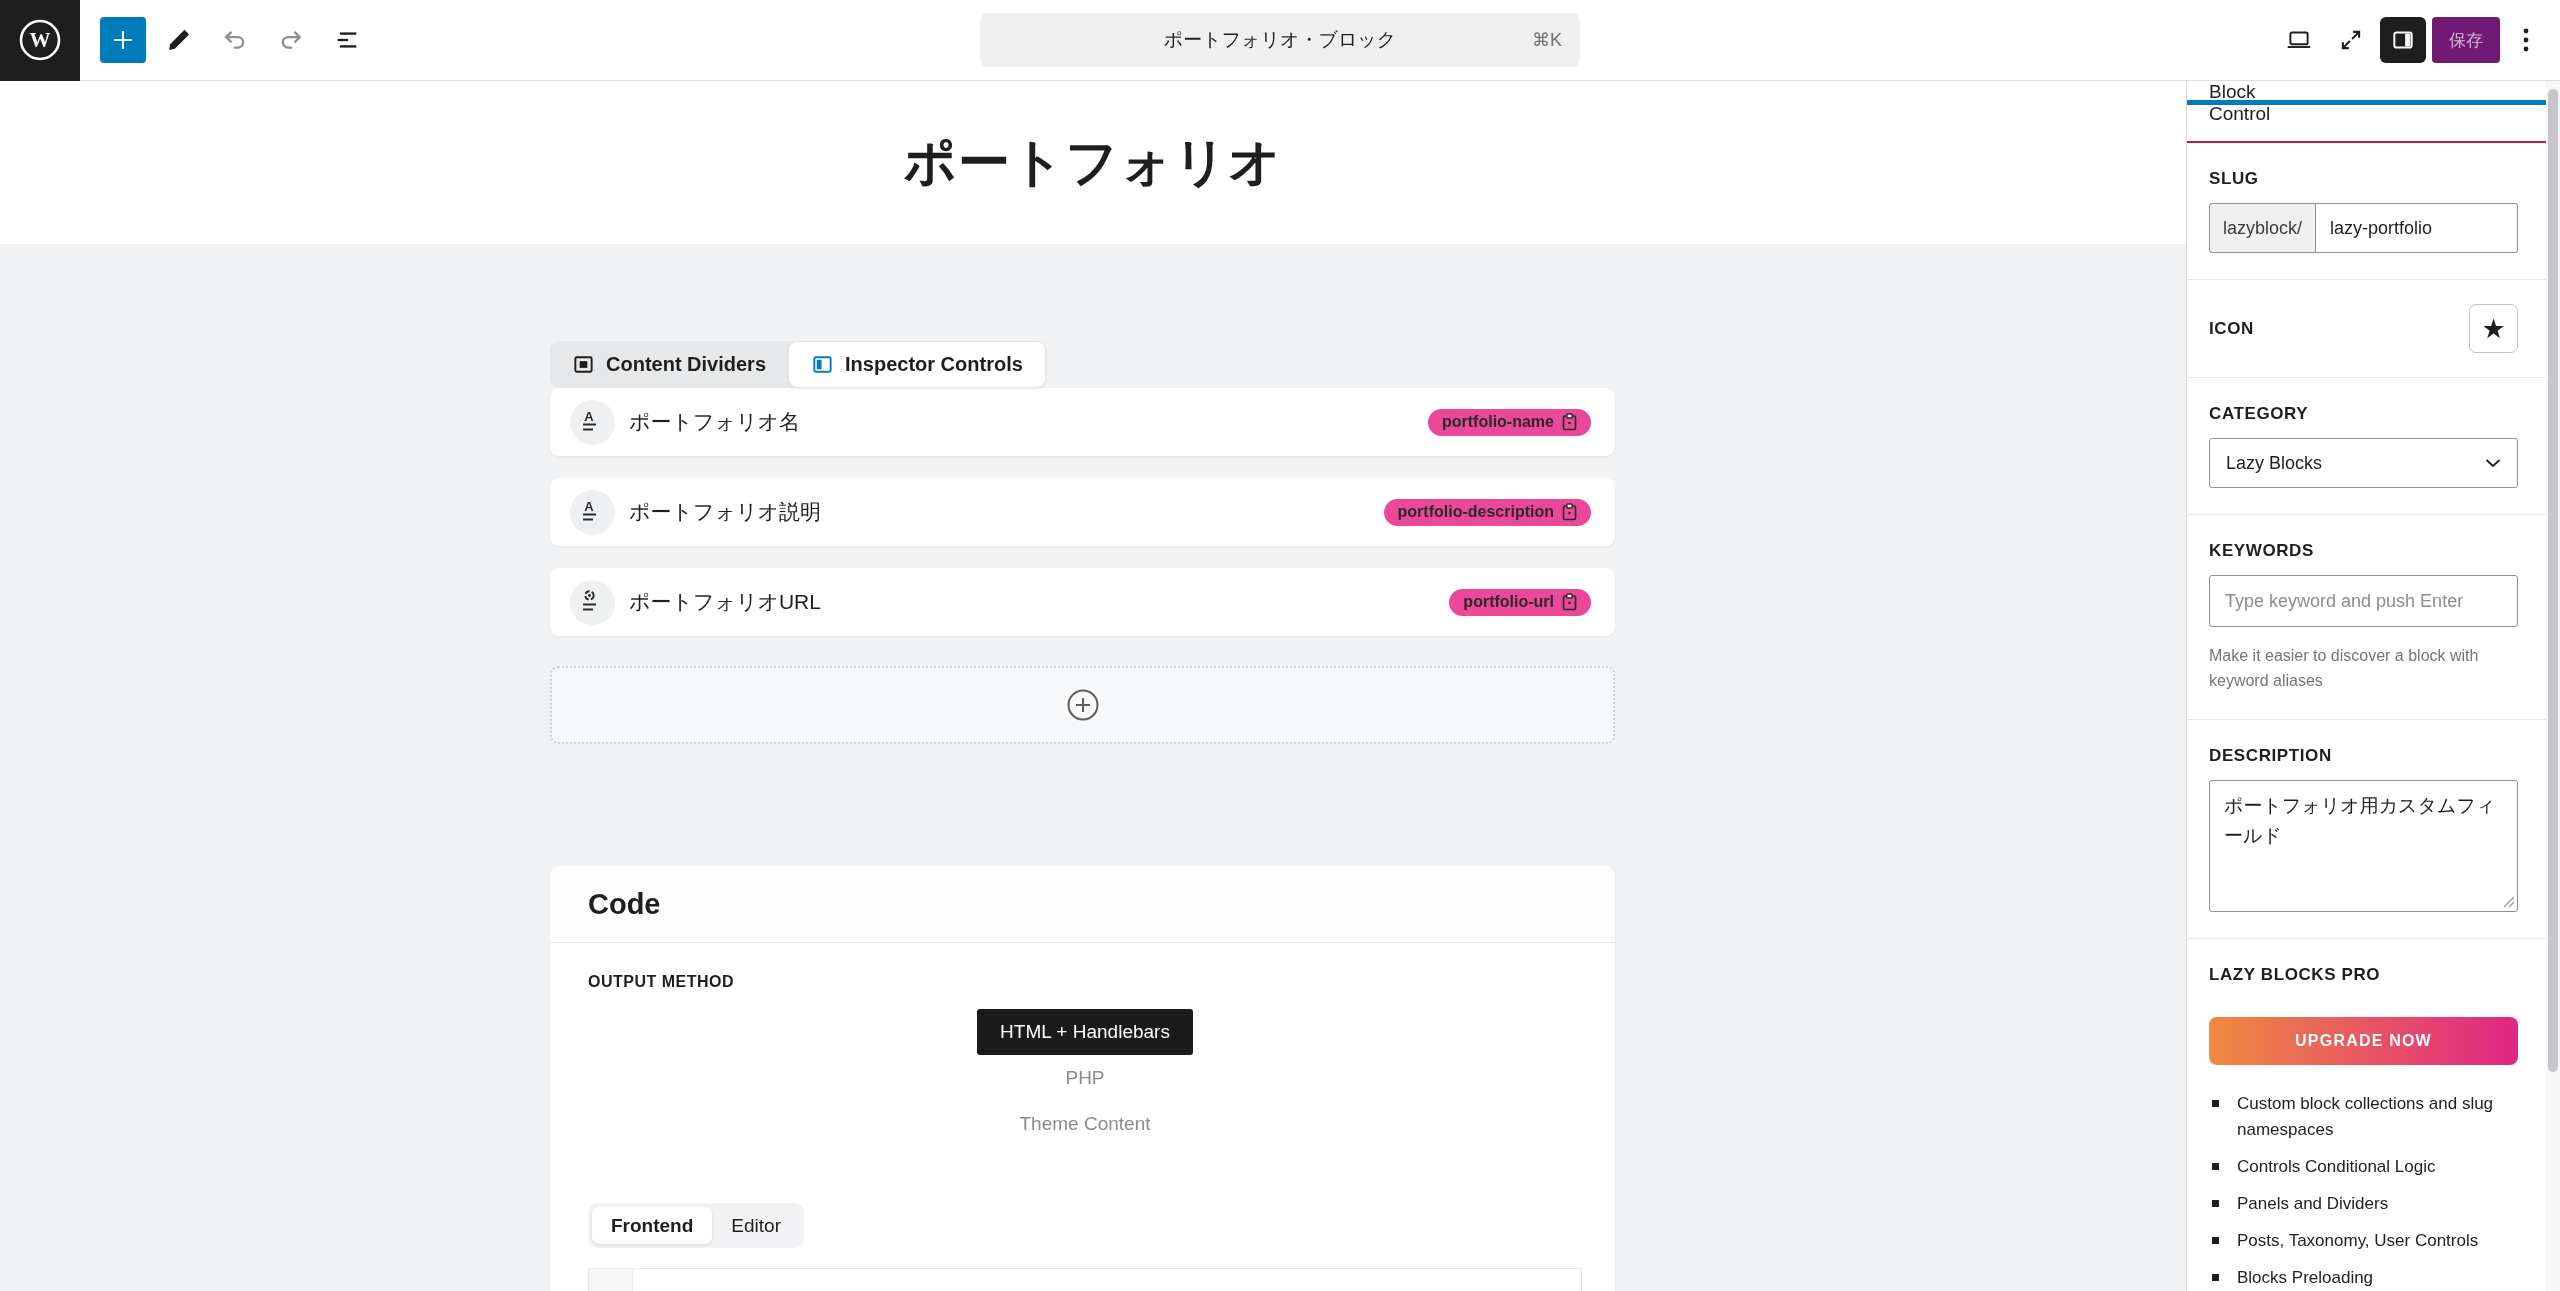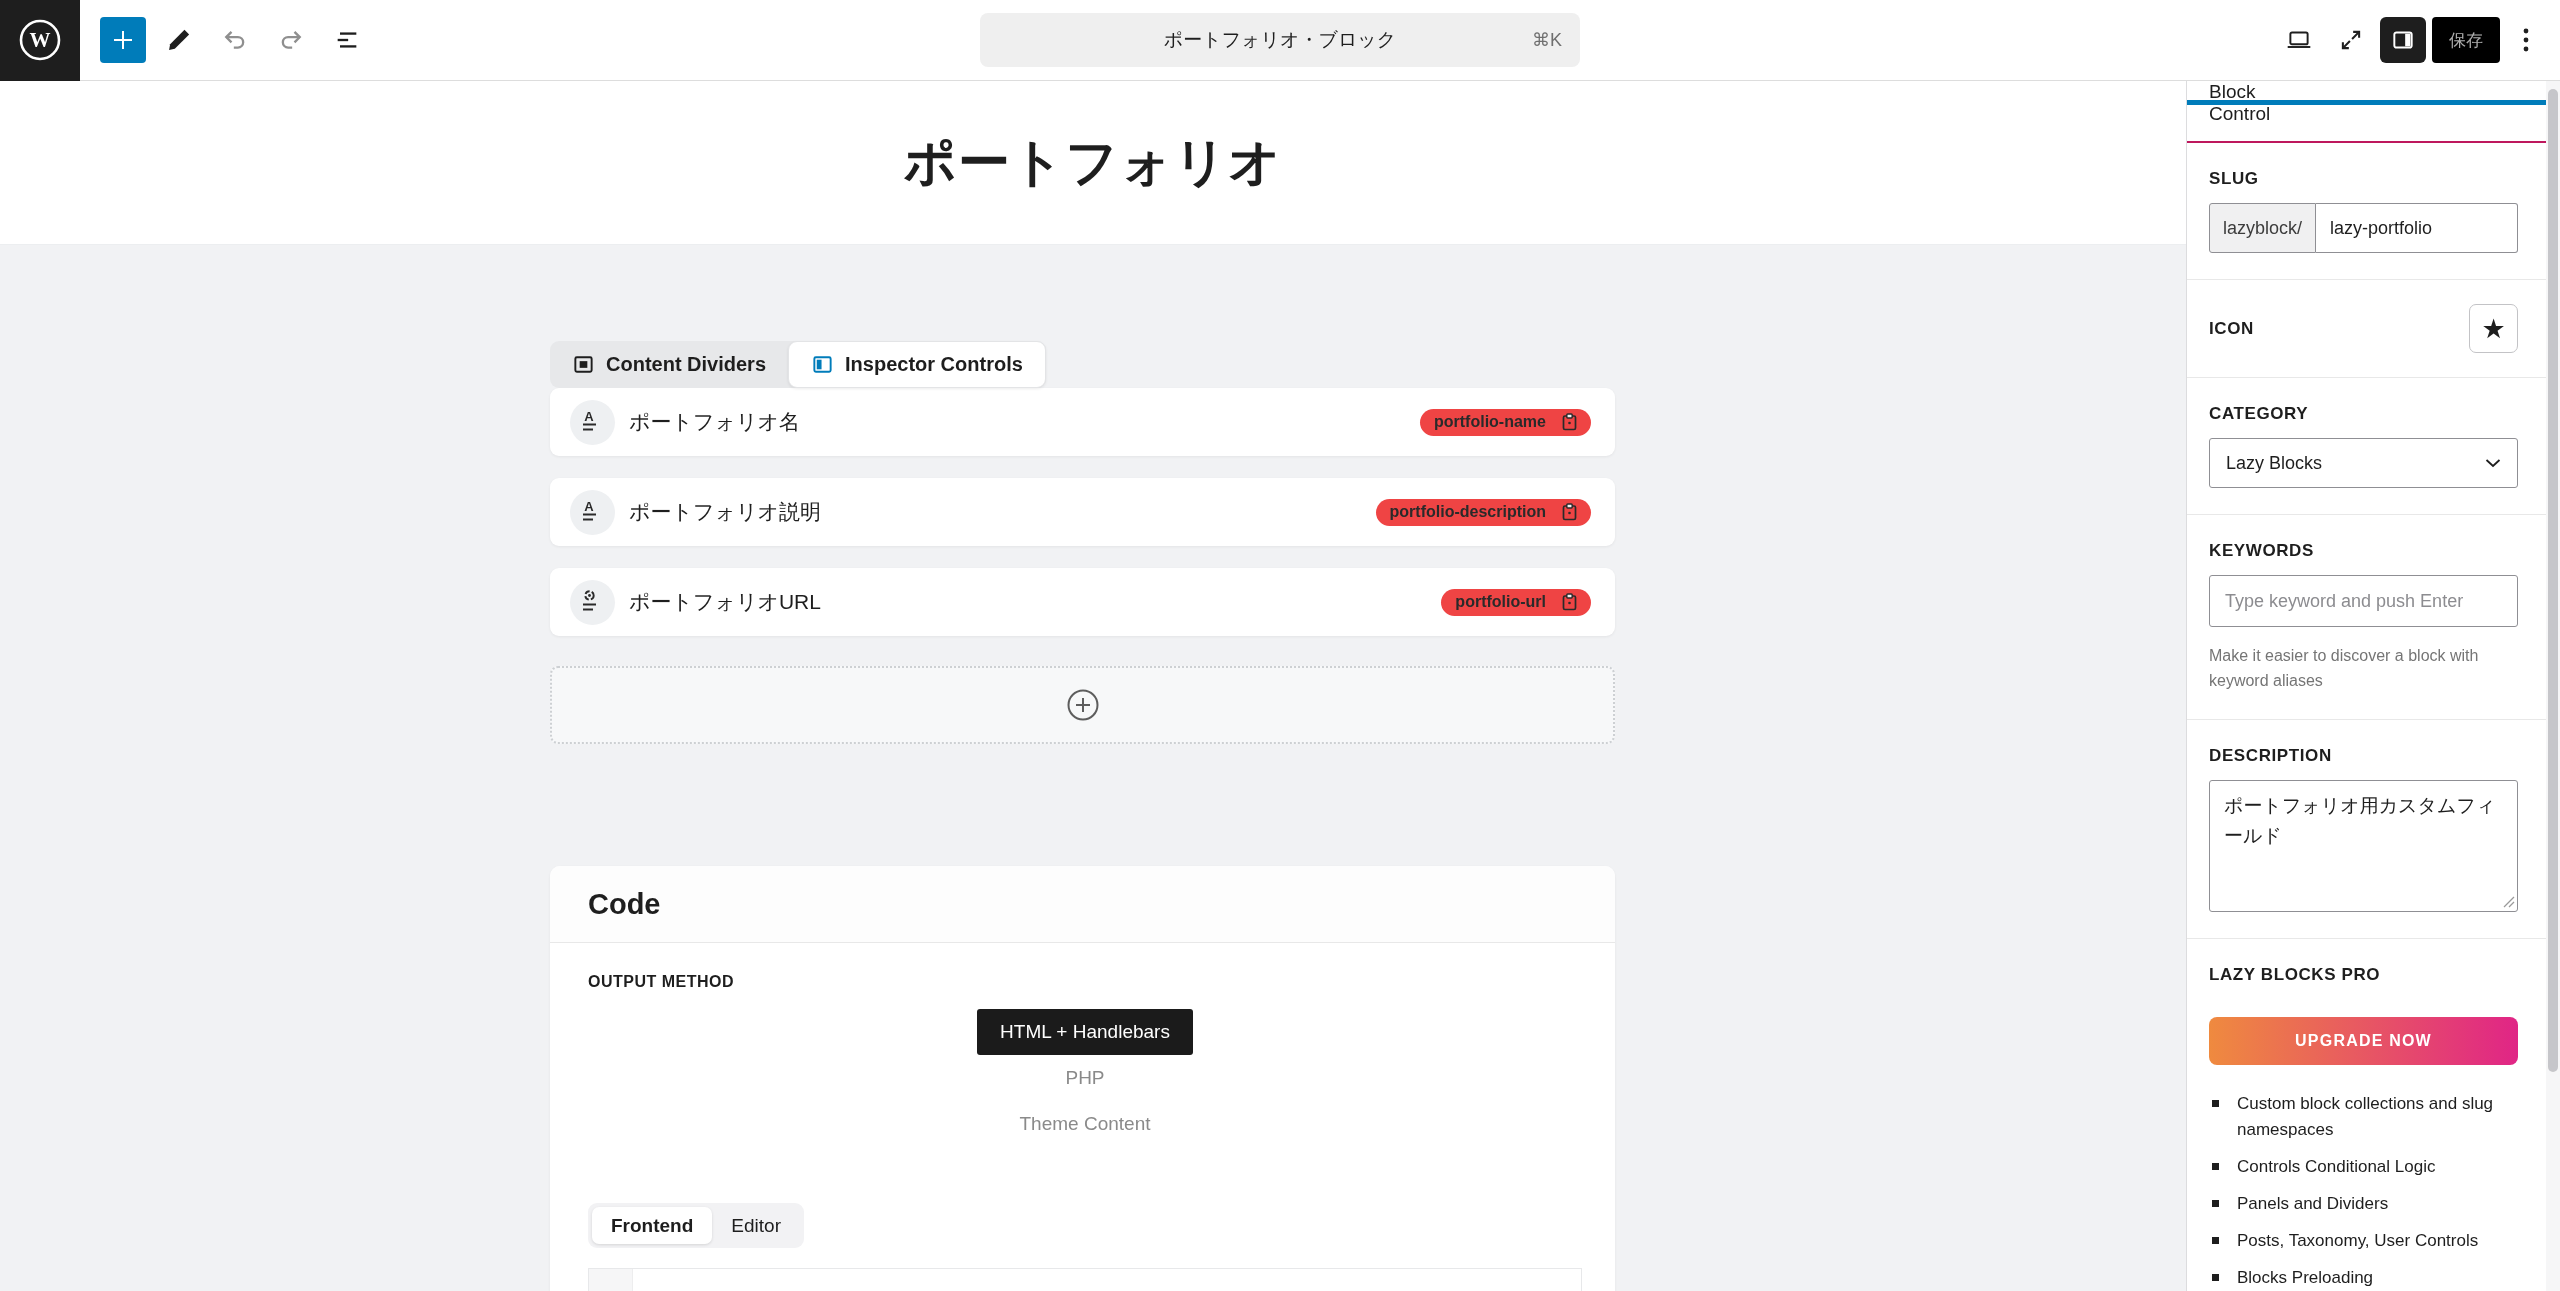--- a/index.html
+++ b/index.html
@@ -32,21 +32,21 @@
     display:flex; align-items:center; justify-content:center; cursor:pointer;
   }
   .doc-search .doc-title { font-size:19px; color:#1e1e1e; }
   .doc-search .shortcut {
     position:absolute; right:18px; top:0; height:54px; display:flex; align-items:center;
     font-size:18px; color:#6f6f6f;
   }
   .tb-right { position:absolute; right:14px; top:17px; height:46px; display:flex; align-items:center; gap:6px; }
   .tb-toggle-active { background:#1e1e1e; border-radius:6px; }
   .save-btn {
-    height:46px; width:68px; border:none; border-radius:4px; background:#000000;
+    height:46px; width:68px; border:none; border-radius:4px; background:#701a75;
     color:rgba(255,255,255,.68); font-size:17px; cursor:pointer;
     font-family:inherit; display:flex; align-items:center; justify-content:center;
   }
 
   
   .canvas { position:absolute; left:0; top:81px; width:2186px; height:1210px; background:#f1f2f4; overflow:hidden; }
   .title-strip {
     height:164px; background:#fff; display:flex; align-items:center; justify-content:center;
     border-bottom:1px solid #eceef0;
   }
@@ -74,22 +74,22 @@
   }
   .ctl-row + .ctl-row { margin-top:22px; }
   .ctl-row:first-of-type { margin-top:44px; }
   .ctl-ico {
     width:45px; height:45px; border-radius:50%; background:#eef0f2; flex:0 0 auto;
     display:flex; align-items:center; justify-content:center;
   }
   .ctl-label { margin-left:14px; font-size:21px; font-weight:500; }
   .ctl-spacer { flex:1; }
   .slug-badge {
-    height:27px; border-radius:14px; background:#ef4444; padding:0 14px;
-    display:flex; align-items:center; gap:16px; font-size:16px; font-weight:700; color:#2a2a2a;
+    height:27px; border-radius:14px; background:#ec4899; padding:0 14px;
+    display:flex; align-items:center; gap:8px; font-size:16px; font-weight:700; color:#2a2a2a;
     cursor:pointer;
   }
 
   
   .add-area {
     margin-top:30px; height:78px; border:2px dotted #cdd0d3; border-radius:8px;
     background:rgba(255,255,255,.45); display:flex; align-items:center; justify-content:center;
     cursor:pointer;
   }
 

